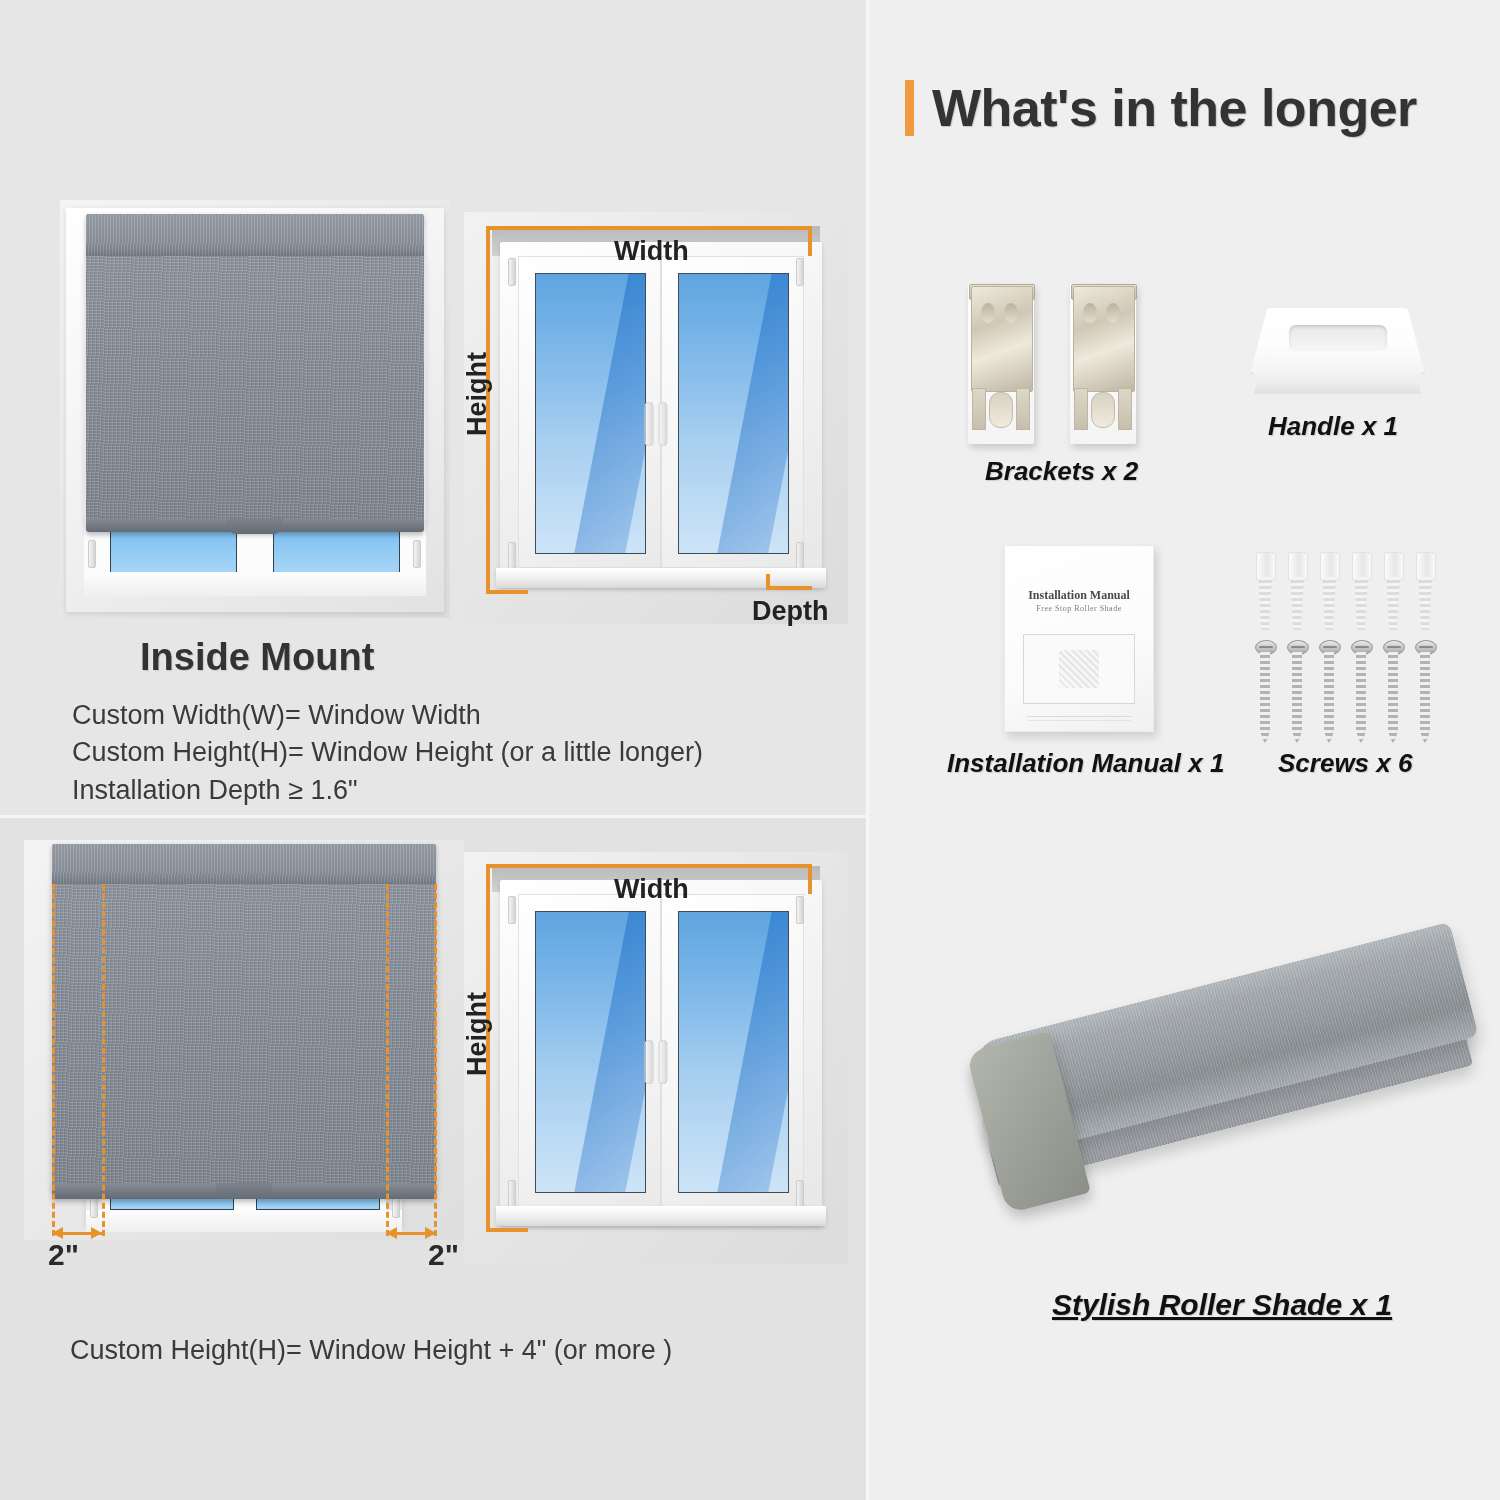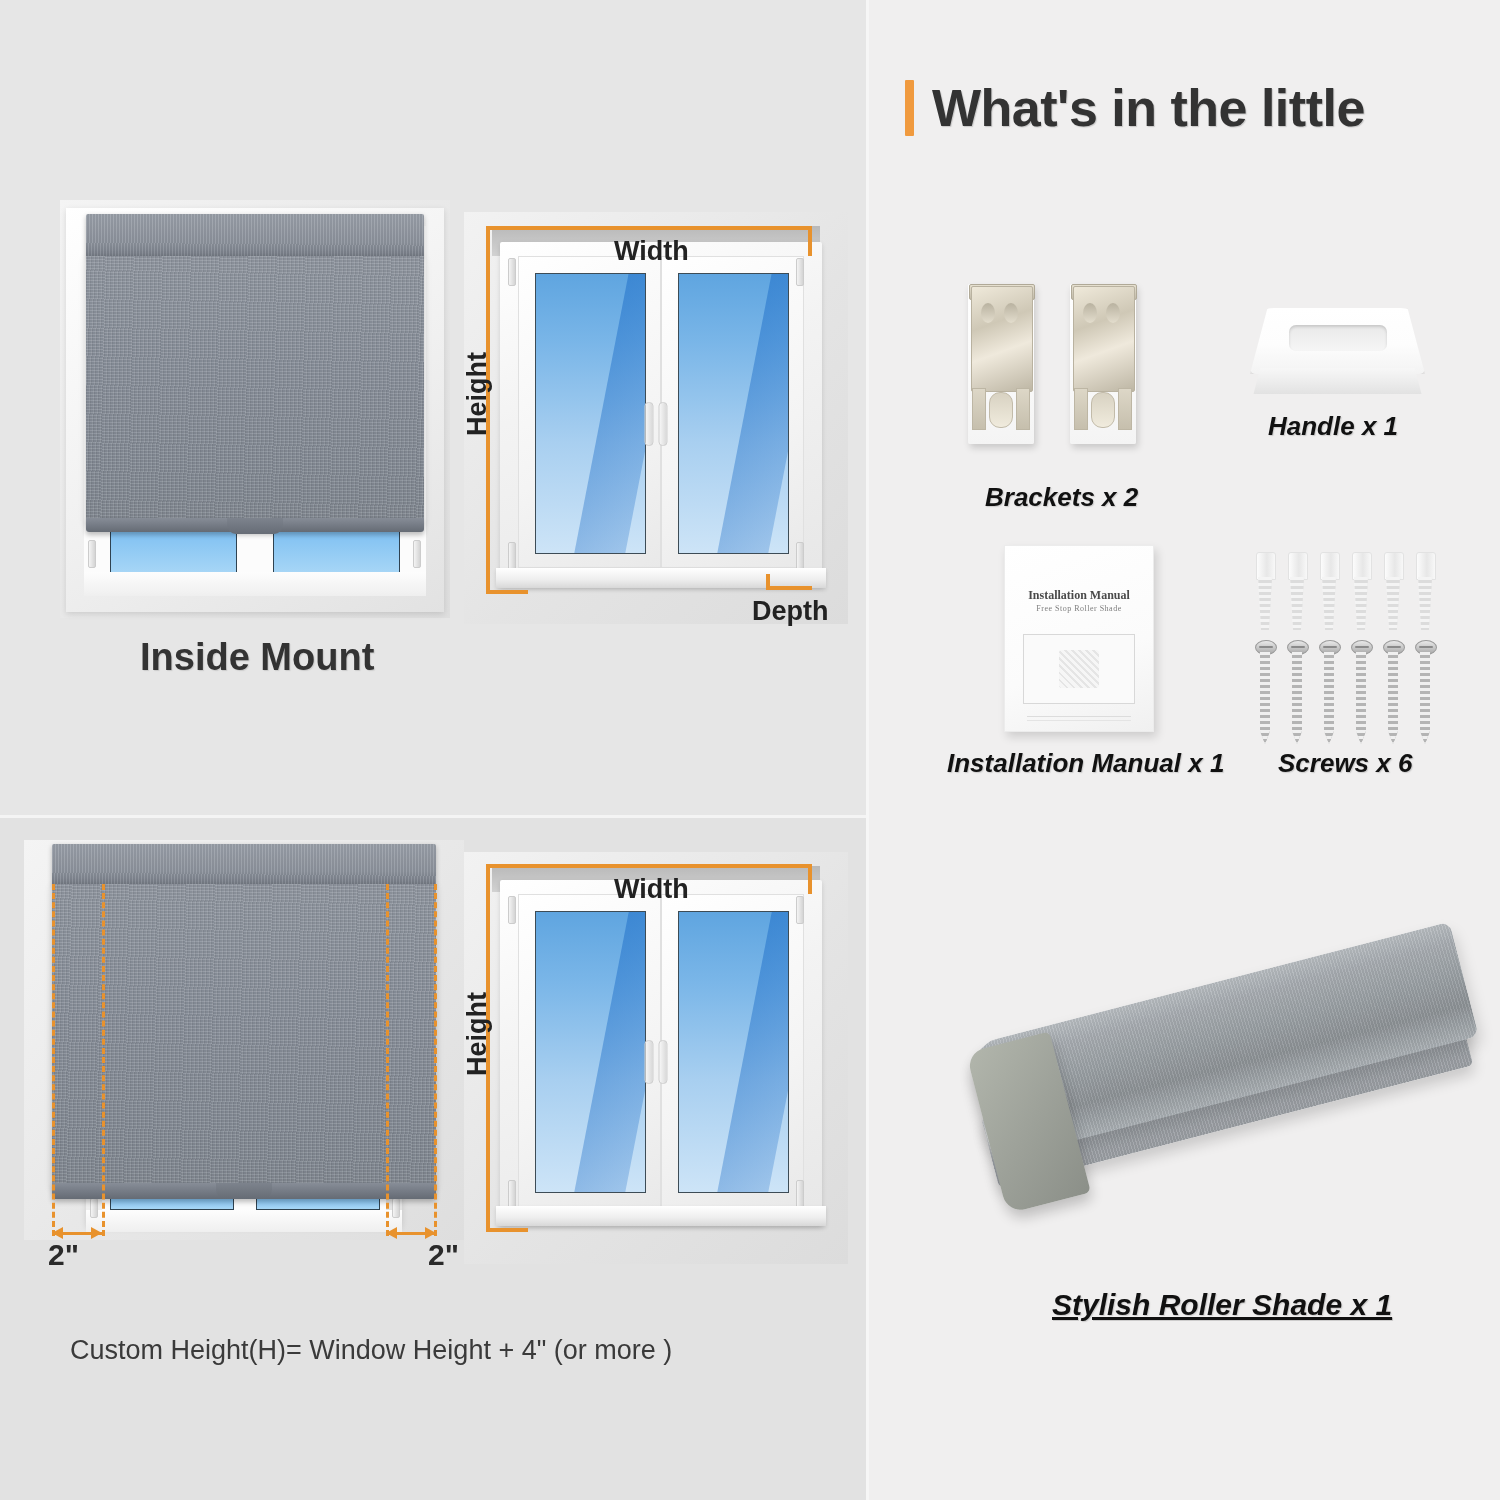--- a/index.html
+++ b/index.html
@@ -340,21 +340,21 @@
   <div class="panel-left"></div>
   <div class="left-top"></div>
   <div class="left-bot"></div>
   <div class="panel-right"></div>
   <div class="v-divider"></div>
   <div class="h-divider"></div>
 
 
   <div class="heading" id="head-right">
     <span class="accent-bar"></span>
-    <h1>What's in the little</h1>
+    <h1>What's in the longer</h1>
   </div>
 
   <div class="shade-fig" style="left:60px;top:200px;width:390px;height:418px;">
     <div class="shade-wall"></div>
 
     <div class="shade-frame" style="left:6px;top:8px;right:6px;bottom:6px;"></div>
     <div class="shade-opening" style="left:24px;top:26px;right:24px;bottom:24px;"></div>
 
     <div class="mini-glass" style="left:50px;top:330px;width:125px;height:42px;"></div>
     <div class="mini-glass" style="left:213px;top:330px;width:125px;height:42px;"></div>
@@ -404,20 +404,25 @@
     <div class="m-cap" style="left:22px;top:14px;width:42px;height:4px;"></div>
     <div class="m-line" style="left:302px;top:374px;width:46px;height:4px;"></div>
     <div class="m-cap" style="left:302px;top:362px;width:4px;height:16px;"></div>
 
     <div class="m-label" style="left:150px;top:24px;">Width</div>
     <div class="m-label vert" style="left:-2px;top:140px;">Height</div>
     <div class="m-label" style="left:288px;top:384px;">Depth</div>
   </div>
 
   <div class="mount-title" id="inside-title">Inside Mount</div>
+  <div class="mount-lines" id="inside-text">
+    <div>Custom Width(W)= Window Width</div>
+    <div>Custom Height(H)= Window Height (or a little longer)</div>
+    <div>Installation Depth ≥ 1.6"</div>
+  </div>
 
   <div class="shade-fig" style="left:24px;top:840px;width:440px;height:400px;">
     <div class="shade-wall"></div>
 
     <div class="shade-frame" style="left:62px;top:40px;width:316px;height:346px;"></div>
     <div class="shade-opening" style="left:78px;top:56px;width:284px;height:314px;"></div>
     <div class="mini-glass" style="left:86px;top:356px;width:122px;height:12px;"></div>
     <div class="mini-glass" style="left:232px;top:356px;width:122px;height:12px;"></div>
     <div class="wallpart" style="left:62px;top:370px;width:316px;height:22px;"></div>
     <div class="hinge" style="left:66px;top:358px;height:18px;"></div>
@@ -494,21 +499,21 @@
       <div class="side" style="right:4px;"></div>
       <div class="slot"></div>
     </div>
     <div class="bracket" style="left:1070px;top:284px;">
       <div class="topclip"></div>
       <div class="metal"></div>
       <div class="side" style="left:4px;"></div>
       <div class="side" style="right:4px;"></div>
       <div class="slot"></div>
     </div>
-    <div class="pkg-label" style="left:985px;top:482px;">Brackets x 2</div>
+    <div class="pkg-label" style="left:985px;top:456px;">Brackets x 2</div>
   </div>
 
   <div>
     <div class="handle-item" style="left:1250px;top:308px;">
       <div class="handle-body"></div>
       <div class="handle-slot"></div>
       <div class="handle-base"></div>
     </div>
     <div class="pkg-label" style="left:1268px;top:411px;">Handle x 1</div>
   </div>

